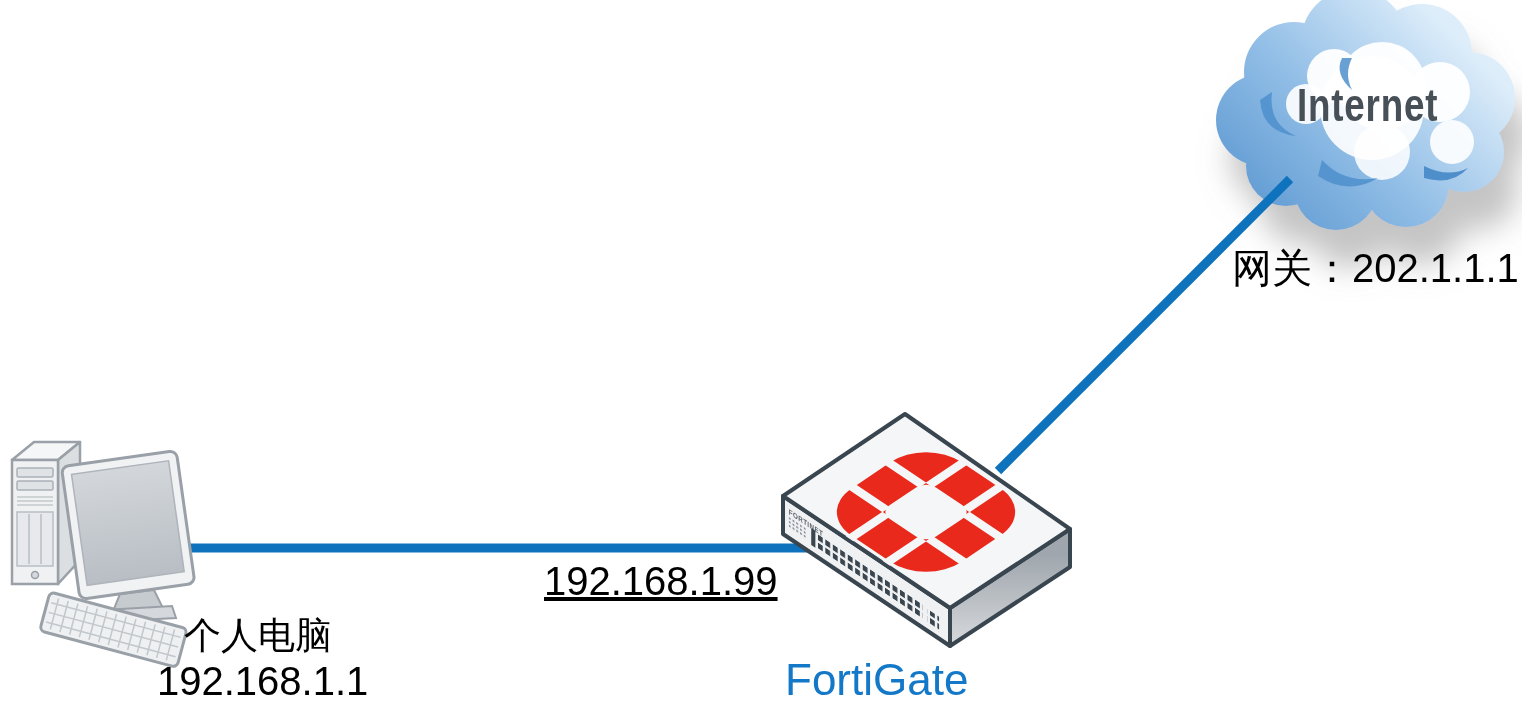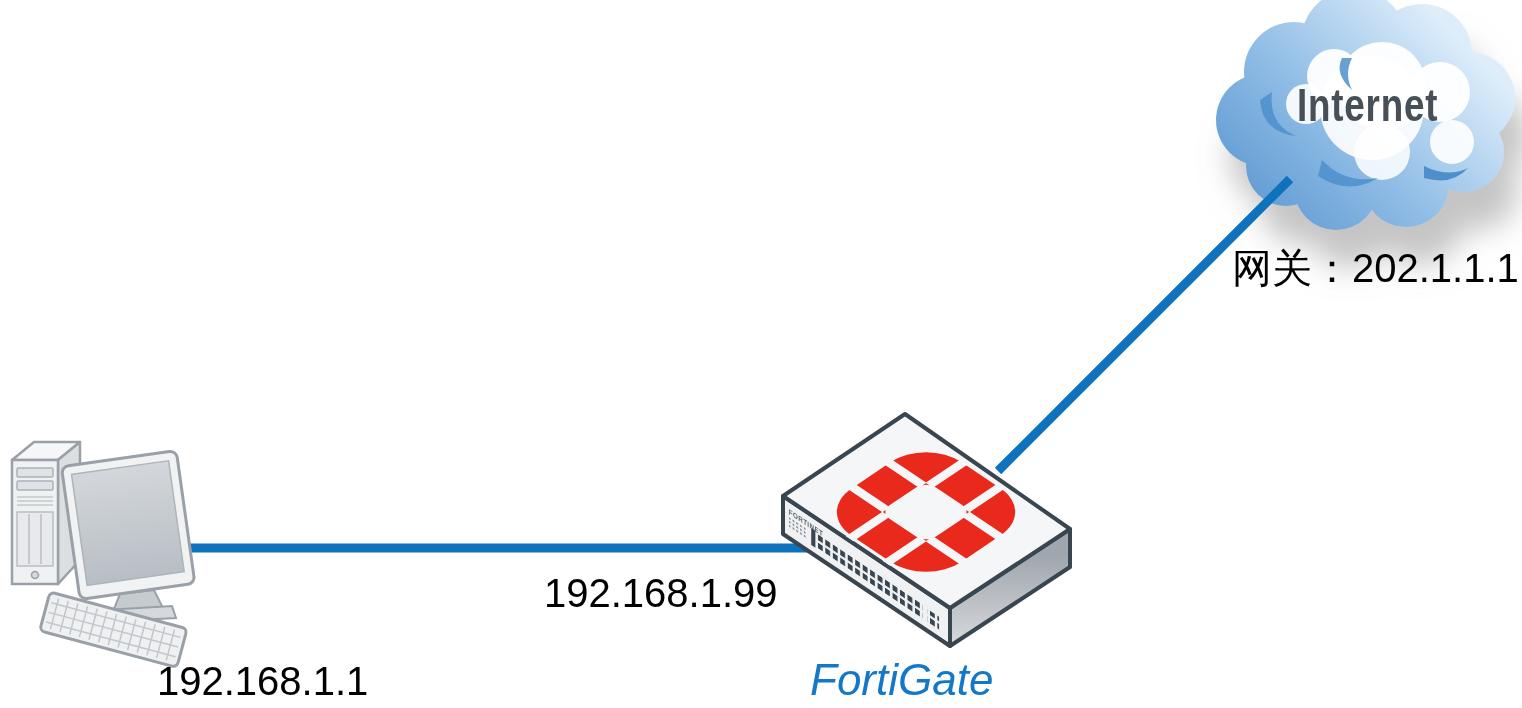--- a/index.html
+++ b/index.html
@@ -167,19 +167,20 @@
       </g>
     </g>
   </svg>
 
   <div class="lbl lbl-internet" style="left:1297px;top:80px;">Internet</div>
 
   <div class="lbl" style="left:1224px;top:246px;margin-left:8px;">网关：202.1.1.1</div>
 
 
 
-  <div class="lbl" style="left:544px;top:571px;">192.168.1.99</div>
+  <div class="lbl" style="left:544px;top:559px;text-decoration:underline;">192.168.1.99</div>
 
+  <div class="lbl lbl-pcname" style="left:184px;top:616px;">个人电脑</div>
 
   <div class="lbl" style="left:157px;top:659px;">192.168.1.1</div>
 
-  <div class="lbl lbl-fortigate" style="left:810px;top:656px;font-style:italic;">FortiGate</div>
+  <div class="lbl lbl-fortigate" style="left:785px;top:656px;">FortiGate</div>
 </div>
 
 </body></html>

